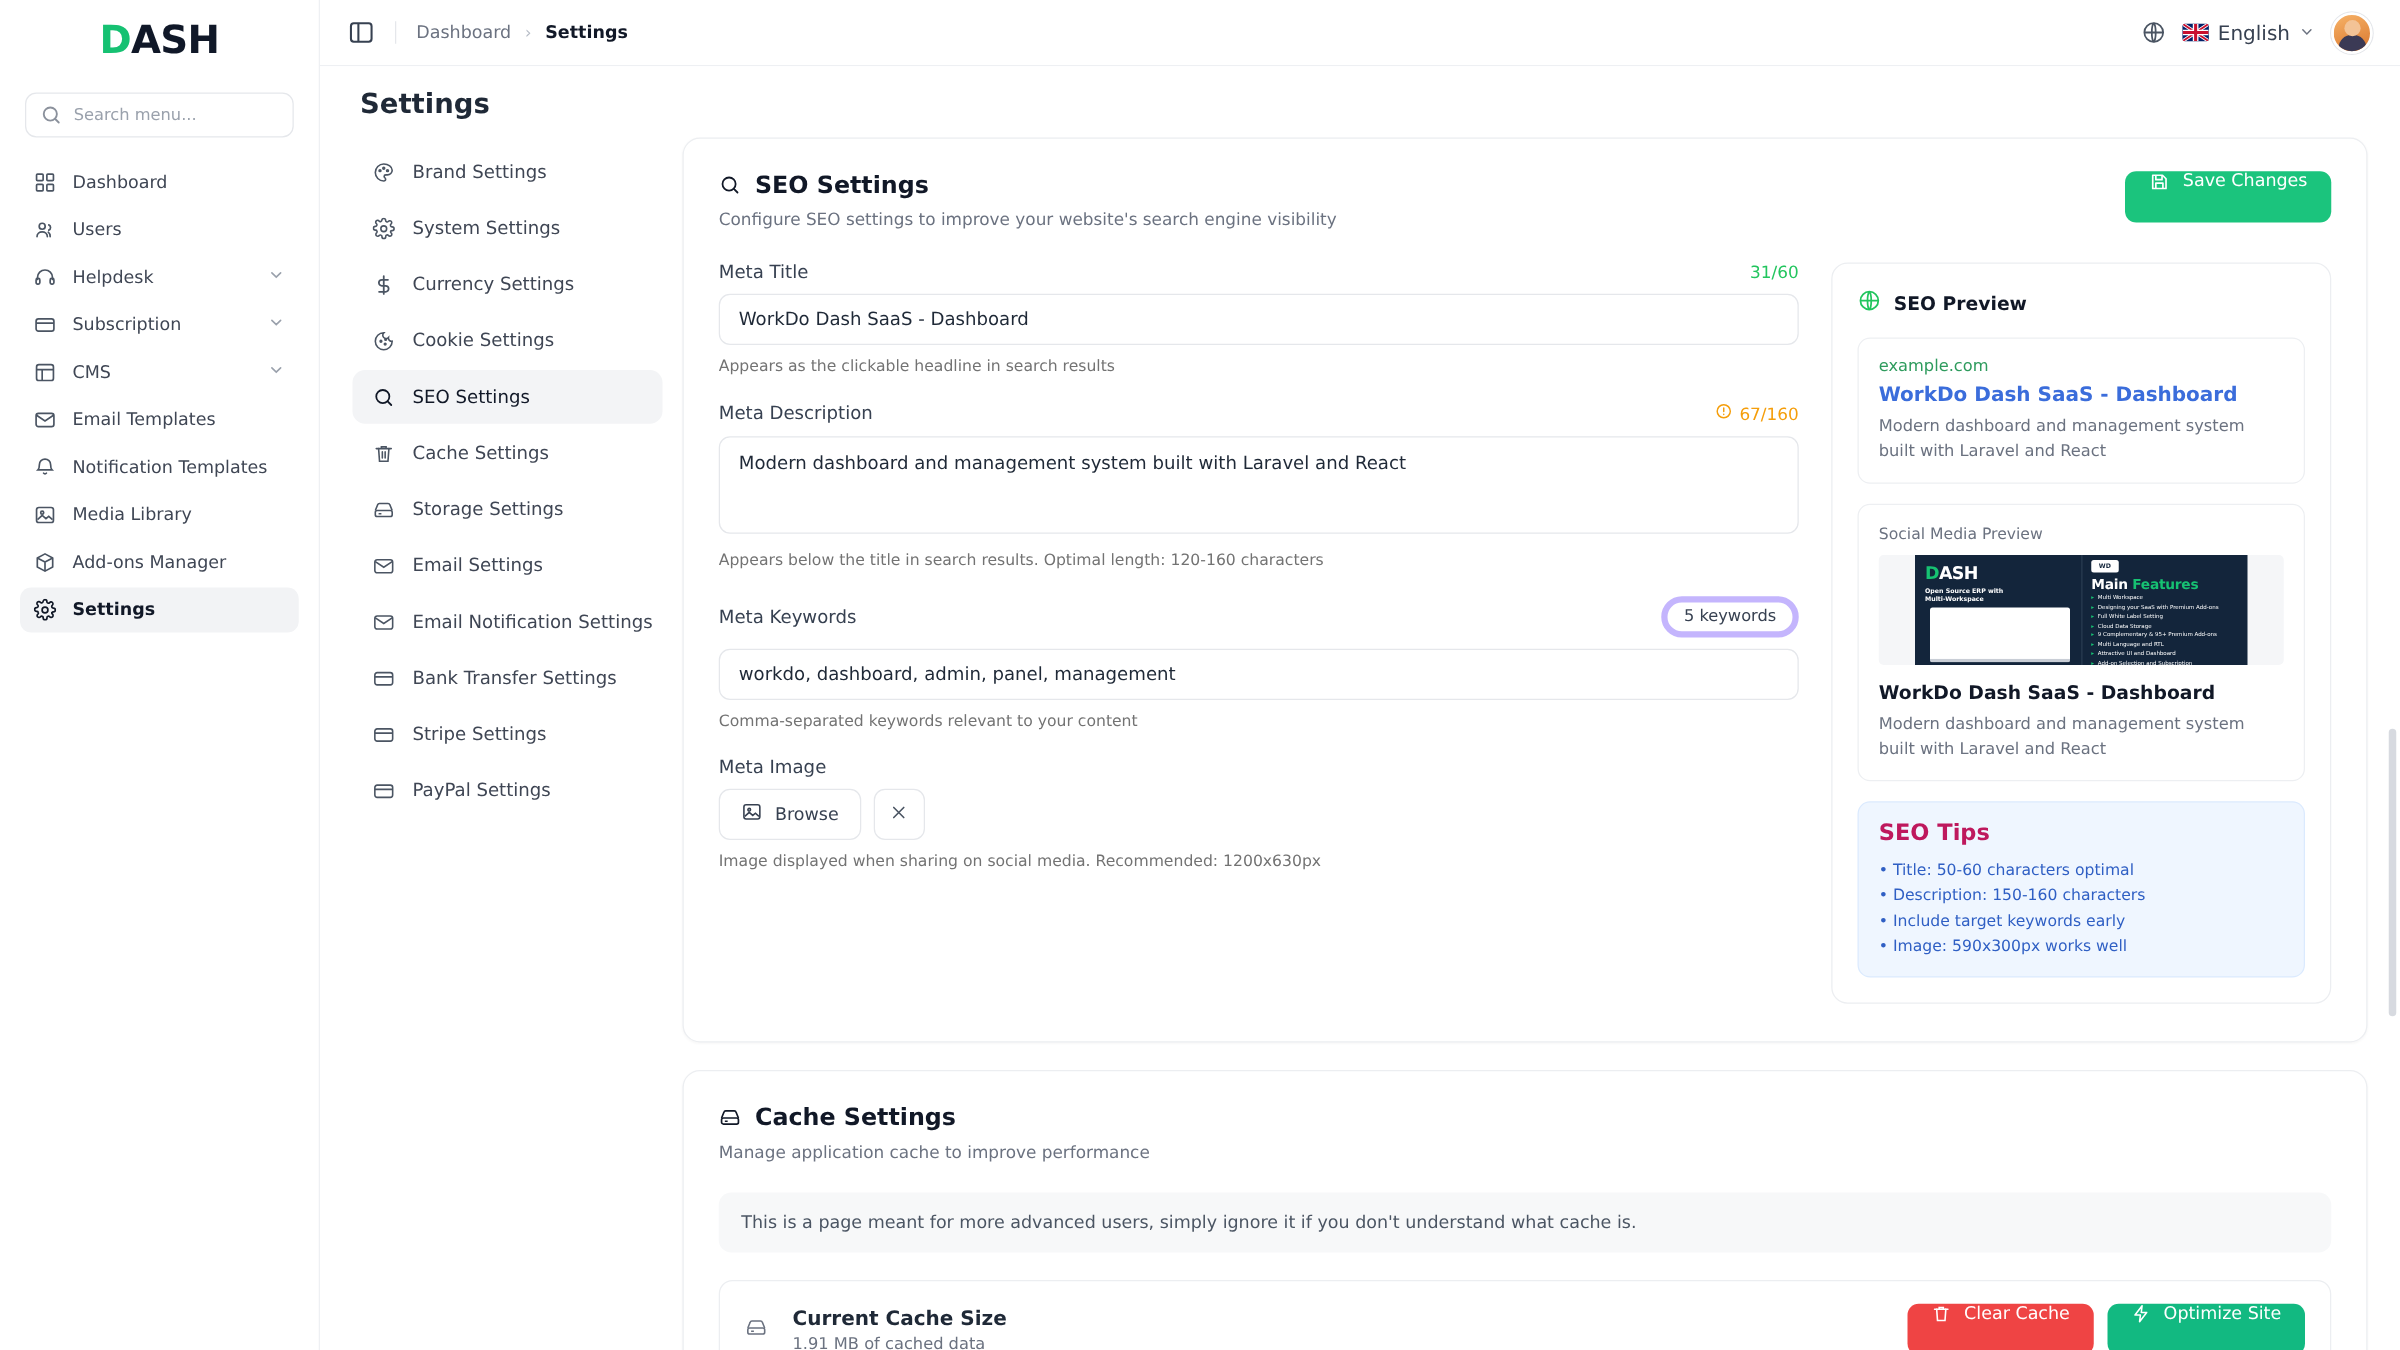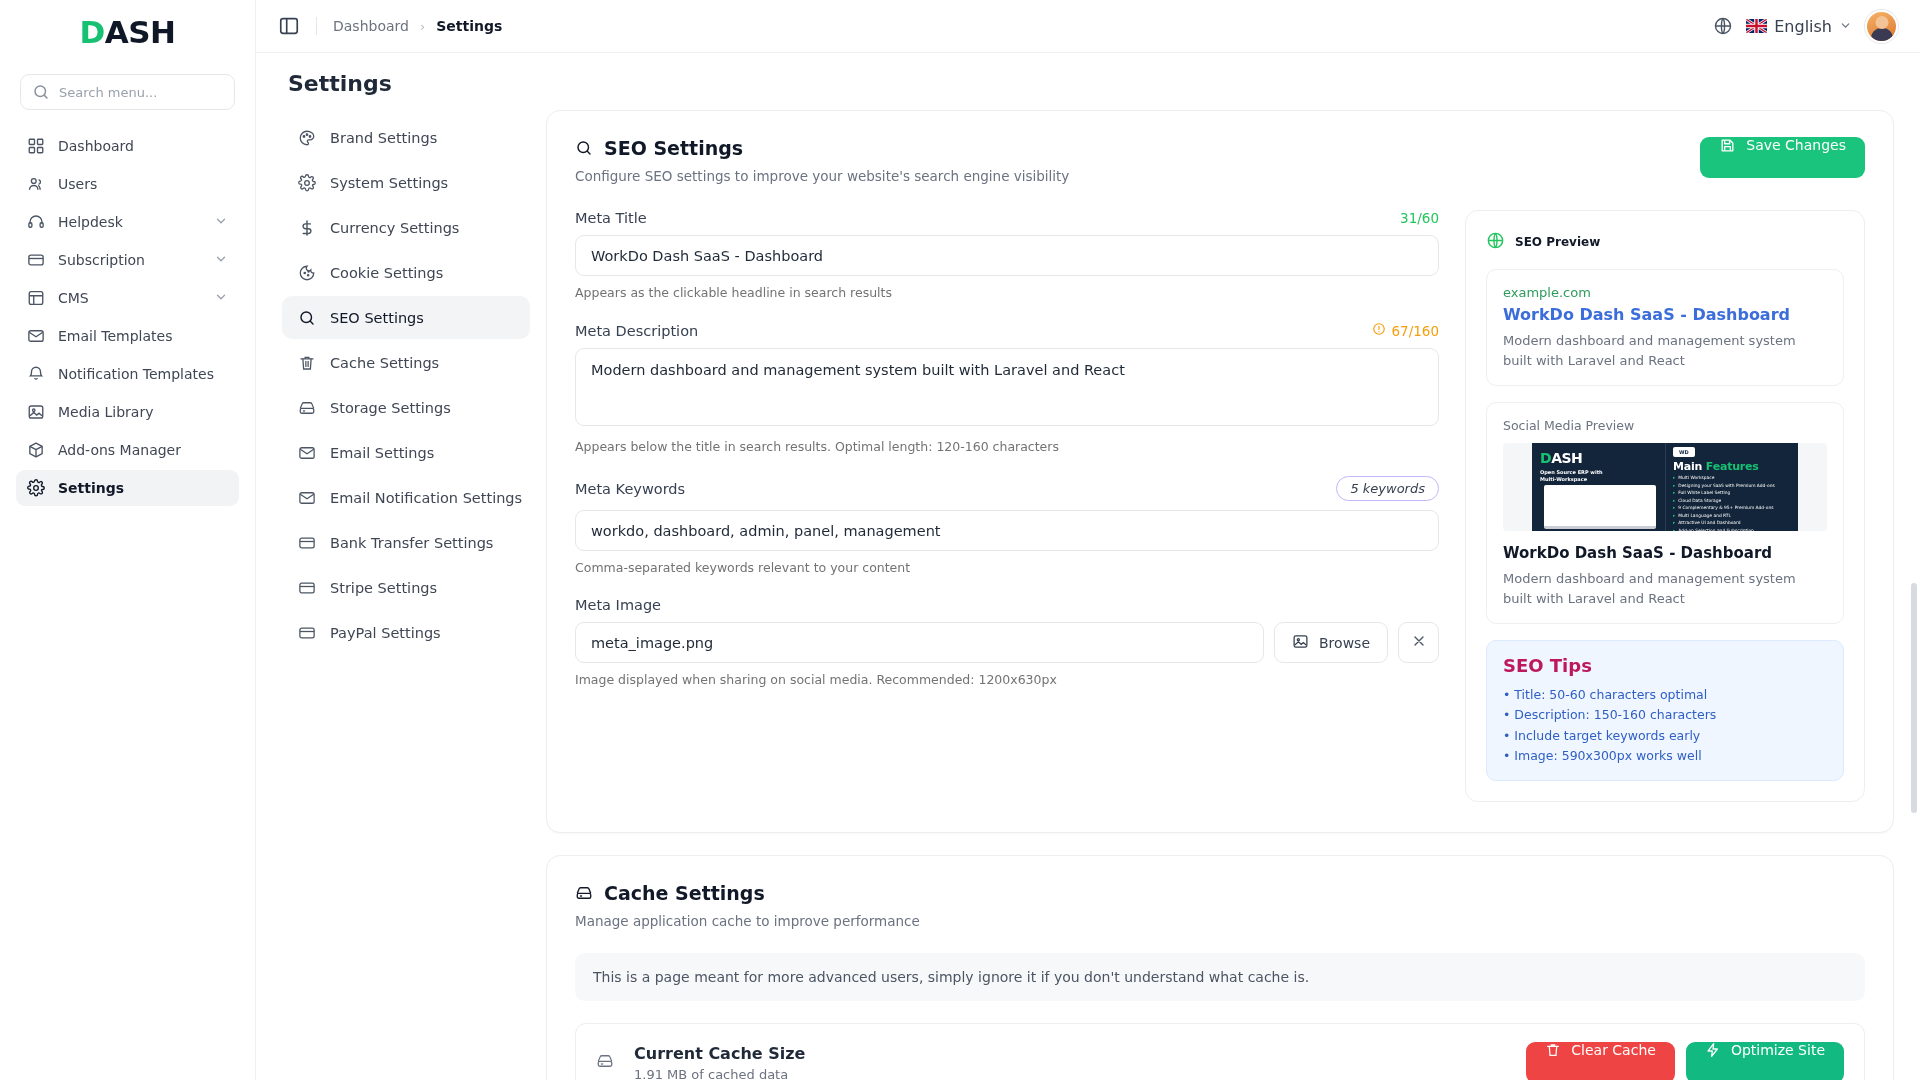--- a/index.html
+++ b/index.html
@@ -117,22 +117,22 @@
 
   .seo-body { display: flex; gap: 26px; margin-top: 26px; align-items: flex-start; }
   .form-col { flex: 1; min-width: 0; }
   .field { margin-bottom: 22px; }
   .field-head { display: flex; align-items: center; justify-content: space-between; margin-bottom: 9px; }
   .field-label { font-size: 14.5px; color: #374151; font-weight: 500; }
   .counter { font-size: 13.5px; font-weight: 500; }
   .counter.ok { color: #22c55e; }
   .counter.warn { color: #f59e0b; display: inline-flex; align-items: flex-end; gap: 6px; }
   .pill {
-    font-size: 13px; color: #374151; border: 1px solid #c4b5fd;
-    border-radius: 20px; padding: 4px 13px; background: #fff; font-style: italic;
+    font-size: 13px; color: #374151; border: 5px solid #c4b5fd;
+    border-radius: 20px; padding: 4px 13px; background: #fff;
   }
   .inp {
     width: 100%; height: 41px; border: 1px solid #e5e7eb; border-radius: 9px;
     padding: 0 15px; font-size: 14.5px; font-family: inherit; color: #1f2937;
     outline: none; background: #fff;
   }
   textarea.inp { height: 78px; padding: 11px 15px; resize: none; line-height: 1.45; }
   .hint { font-size: 12.5px; color: #737373; margin-top: 9px; }
   .file-row { display: flex; gap: 10px; align-items: center; }
   .file-row .inp { flex: 1; }
@@ -145,21 +145,21 @@
     width: 41px; height: 41px; border: 1px solid #e5e7eb; border-radius: 9px;
     background: #fff; color: #4b5563; display: inline-flex;
     align-items: center; justify-content: center; cursor: pointer;
   }
 
   
   .preview-col {
     width: 400px; flex: 0 0 400px; border: 1px solid #eceef1;
     border-radius: 13px; padding: 20px; background: #fff;
   }
-  .pv-title { display: flex; align-items: center; gap: 10px; font-size: 12px; font-weight: 600; color: #111827; margin-bottom: 16px; }
+  .pv-title { display: flex; align-items: center; gap: 10px; font-size: 15px; font-weight: 600; color: #111827; margin-bottom: 16px; }
   .pv-card { border: 1px solid #edeff2; border-radius: 10px; padding: 15px 16px; margin-bottom: 16px; }
   .pv-url { font-size: 13px; color: #2e9b5d; margin-bottom: 5px; }
   .pv-link { font-size: 16px; color: #3b6ddb; font-weight: 600; margin-bottom: 7px; cursor: pointer; }
   .pv-desc { font-size: 13px; color: #6b7280; line-height: 1.5; }
   .pv-label { font-size: 12.5px; color: #6b7280; margin-bottom: 10px; }
   .social-img {
     height: 88px; background: #f5f6f8; border-radius: 4px;
     display: flex; align-items: center; justify-content: center; margin-bottom: 13px;
     overflow: hidden;
   }
@@ -561,21 +561,20 @@
                       </div>
                       <input class="inp" value="workdo, dashboard, admin, panel, management" style="">
                       <div class="hint">Comma-separated keywords relevant to your content</div>
                     </div>
 
                     <div class="field" style="margin-bottom:0;">
                       <div class="field-head">
                         <span class="field-label">Meta Image</span>
                       </div>
                       <div class="file-row">
-                        <input class="inp" value="meta_image.png" style="">
                         <button class="btn-outline">
                           <span><svg width="17" height="17" viewBox="0 0 24 24" fill="none" stroke="#374151" stroke-width="1.8">
                                 <rect x="3" y="4" width="18" height="16" rx="2.5"></rect>
                                 <circle cx="9" cy="9.5" r="1.5"></circle>
                                 <path d="M4 17l5-4.5 4 3.5 3-2.5 4 3.5"></path>
                               </svg></span>
                           <span>Browse</span>
                         </button>
                         <button class="btn-icon-sq">
                           <span><svg width="16" height="16" viewBox="0 0 24 24" fill="none" stroke="#4b5563" stroke-width="2" stroke-linecap="round">

